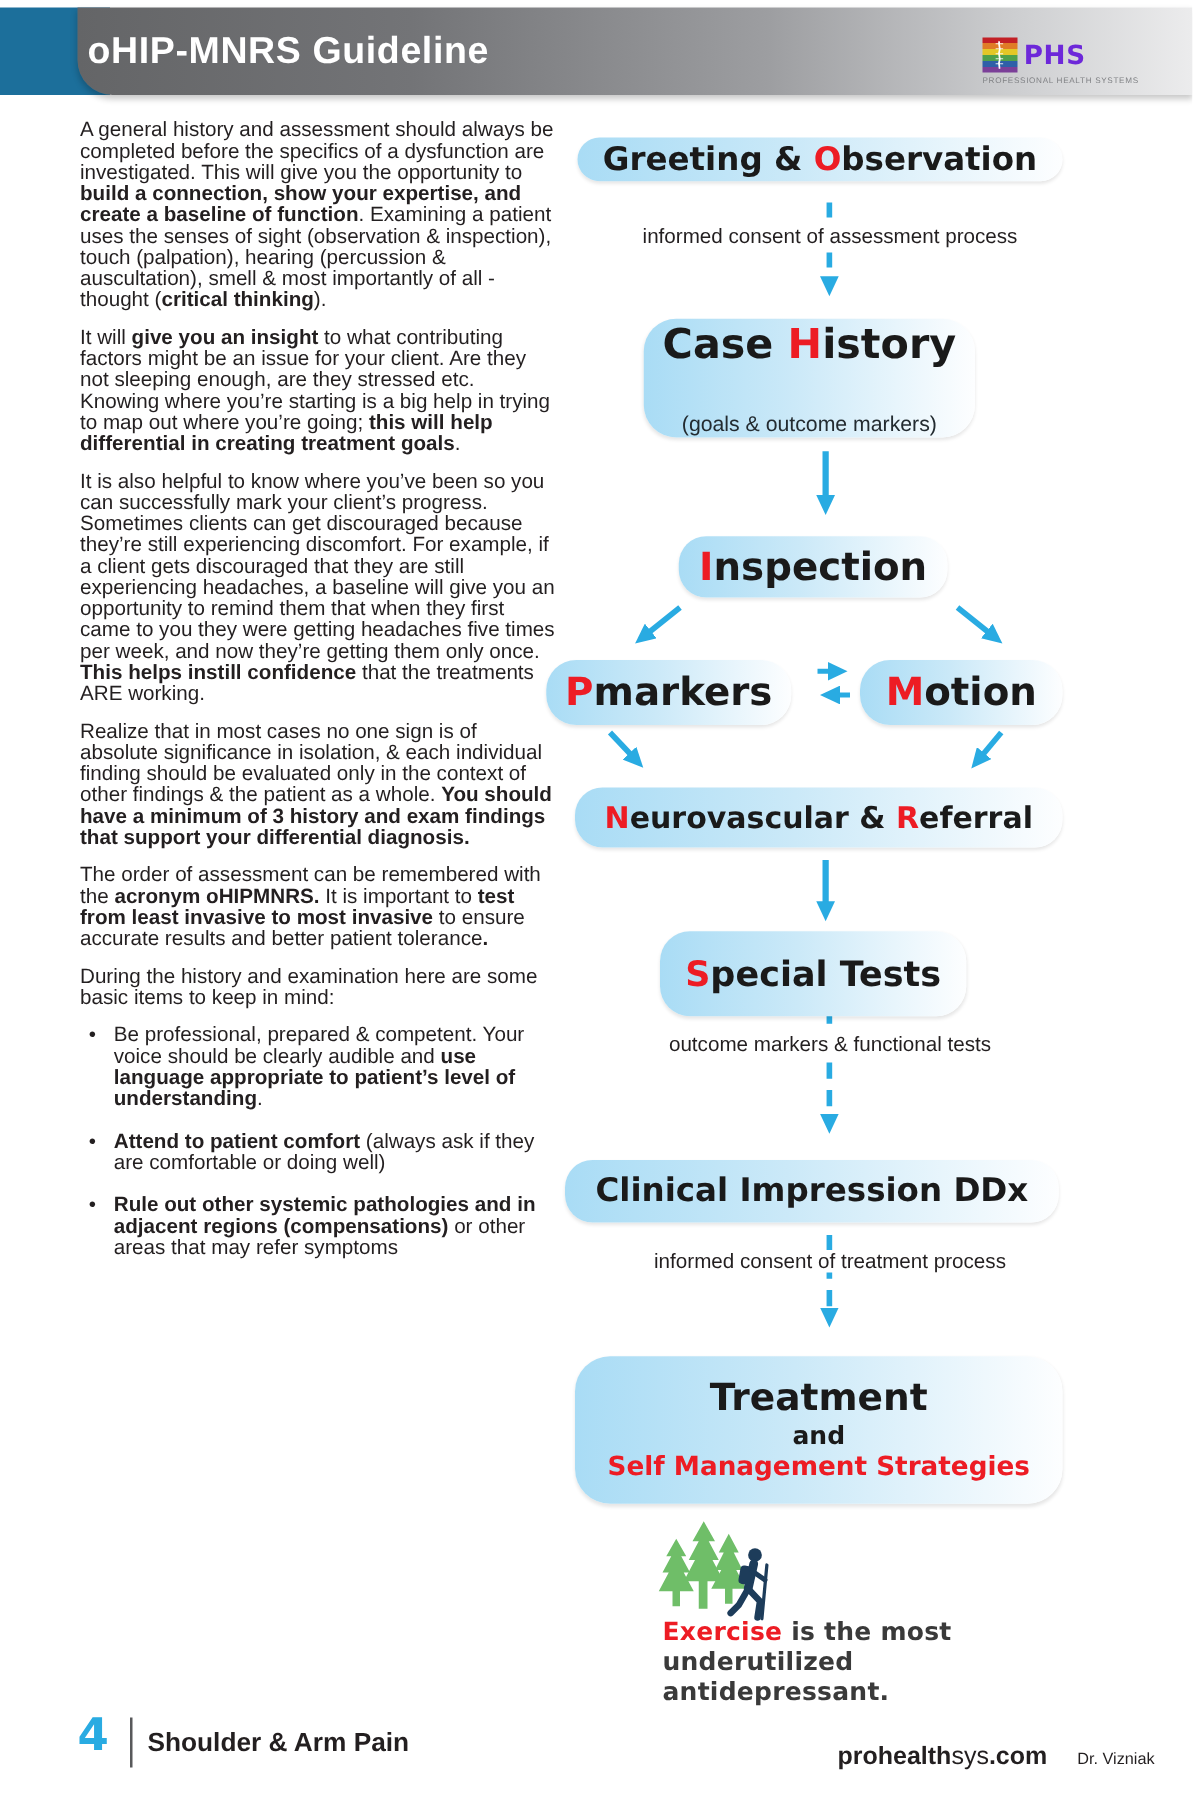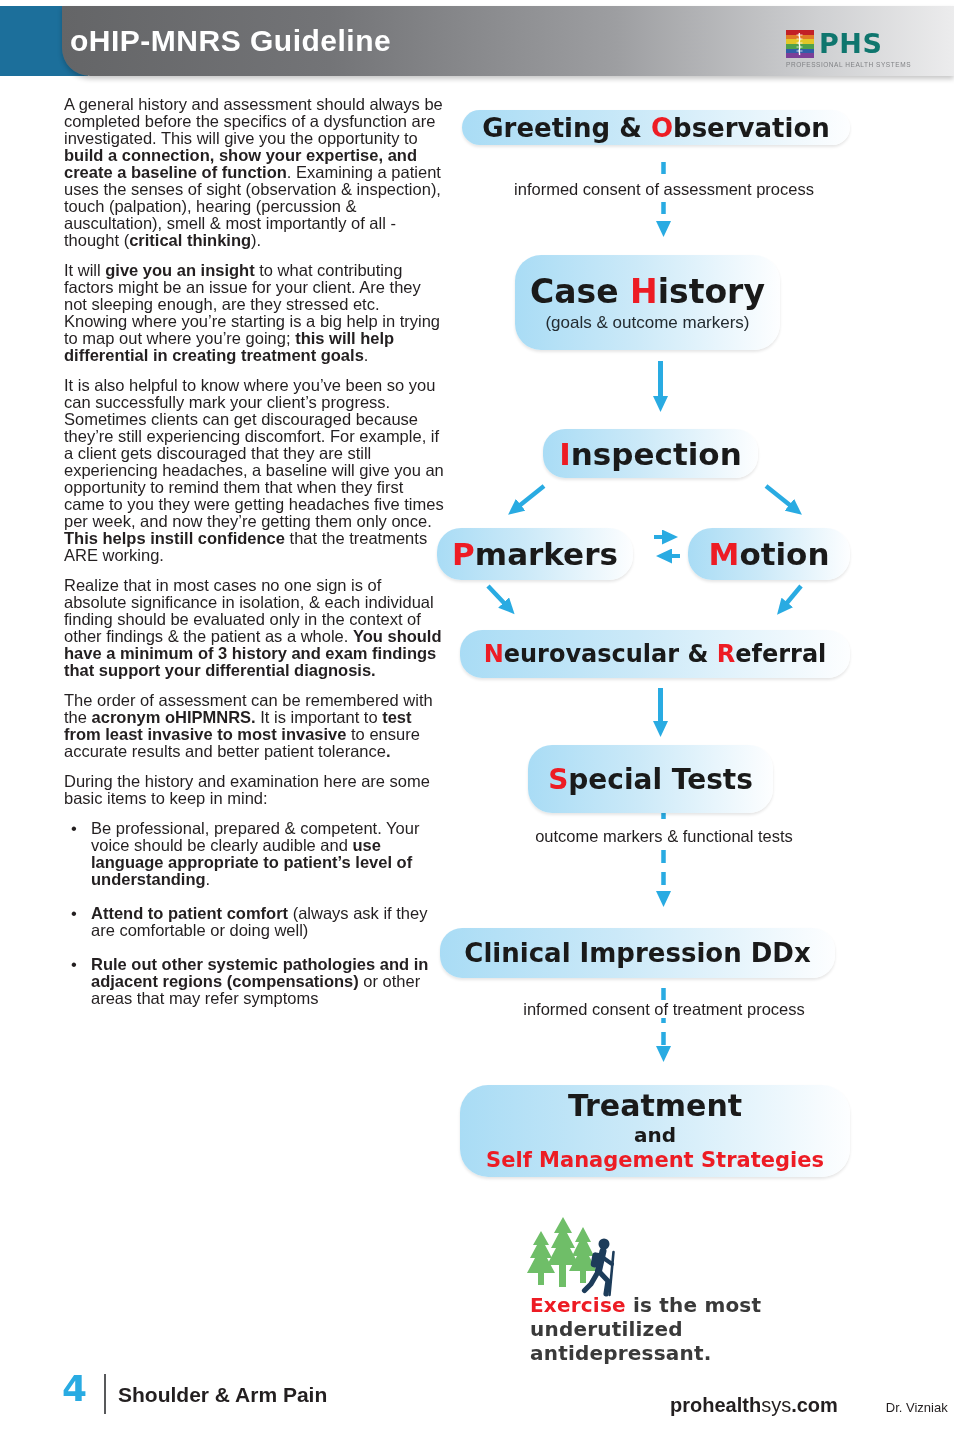--- a/index.html
+++ b/index.html
@@ -33,49 +33,49 @@
     width:28px;height:28px;flex:0 0 28px;position:relative;
     background:linear-gradient(180deg,
       #C22026 0%,#C22026 16.6%,
       #E07B26 16.6%,#E07B26 33.3%,
       #E3C727 33.3%,#E3C727 50%,
       #4FA04B 50%,#4FA04B 66.6%,
       #2F5FA8 66.6%,#2F5FA8 83.3%,
       #7B3F98 83.3%,#7B3F98 100%);
   }
   .phs-square svg{position:absolute;left:0;top:0;}
-  .phs-text{font-family:"DejaVu Sans", sans-serif;font-weight:bold;font-size:27px;line-height:28px;color:#0f766e;margin-left:5px;letter-spacing:0.5px;}
+  .phs-text{font-family:"DejaVu Sans", sans-serif;font-weight:bold;font-size:21px;line-height:28px;color:#6d28d9;margin-left:5px;letter-spacing:0.5px;}
   .phs-sub{margin-top:3px;font-size:6.5px;letter-spacing:0.55px;color:#808285;white-space:nowrap;}
   
   .article{position:absolute;left:64px;top:96px;width:380px;font-size:16.5px;line-height:17px;}
   .article p{margin:0 0 13px 0;}
   .seg-b{font-weight:bold;}
   .seg-r{color:var(--red);}
   .bullets{margin-top:4px;}
   .bullet-item{position:relative;padding-left:27px;margin-bottom:17px;}
   .bullet-item::before{content:"\2022";position:absolute;left:7px;top:0;}
   
   .flow{position:absolute;left:430px;top:90px;width:524px;height:1290px;font-family:"DejaVu Sans", sans-serif;}
   .flow-arrows{position:absolute;left:0;top:0;}
   .fc-box{
     position:absolute;display:flex;flex-direction:column;align-items:center;justify-content:center;
     background:linear-gradient(90deg,#A9DCF5 0%,#CBE9F8 45%,#FDFEFF 100%);
     color:#1A1A1A;font-weight:bold;white-space:nowrap;
     box-shadow:0 2px 3px rgba(0,0,0,0.10);
   }
   .fc-greeting {left:32px; top:20px;  width:388px;height:35px; border-radius:22px;font-size:26px;}
-  .fc-case     {left:85px; top:165px; width:265px;height:95px; border-radius:26px;font-size:33px;}
+  .fc-case     {left:85px; top:165px; width:265px;height:95px; border-radius:26px;font-size:33px;justify-content:space-between;}
   .fc-case .fc-sub{font-family:"Liberation Sans", sans-serif;font-weight:normal;font-size:17px;color:#232B30;margin-top:2px;}
   .fc-inspection{left:113px;top:339px; width:215px;height:49px; border-radius:22px;font-size:31px;}
   .fc-palpation{left:7px;  top:438px; width:196px;height:52px; border-radius:24px;font-size:31px;}
   .fc-motion   {left:258px;top:438px; width:162px;height:52px; border-radius:24px;font-size:31px;}
   .fc-neuro    {left:30px; top:540px; width:390px;height:48px; border-radius:22px;font-size:24px;}
   .fc-special  {left:98px; top:655px; width:245px;height:68px; border-radius:24px;font-size:28px;}
-  .fc-clinical {left:10px; top:838px; width:395px;height:50px; border-radius:22px;font-size:26px;}
-  .fc-treatment{left:30px; top:995px; width:390px;height:92px;border-radius:28px;}
+  .fc-clinical {left:22px; top:838px; width:395px;height:50px; border-radius:22px;font-size:26px;}
+  .fc-treatment{left:30px; top:995px; width:390px;height:118px;border-radius:28px;}
   .fc-treatment .t1{font-size:30px;line-height:34px;}
   .fc-treatment .t2{font-size:20px;line-height:24px;}
   .fc-treatment .t3{font-size:21px;line-height:26px;color:var(--red);}
   .flow-label{
     position:absolute;left:12px;width:444px;text-align:center;
     font-family:"Liberation Sans", sans-serif;font-size:16.5px;color:var(--ink);
   }
   .flow-label span{background:#ffffff;padding:0 3px;}
   .lab1{top:90px;}
   .lab2{top:737px;}
@@ -83,21 +83,21 @@
   .exercise-art{position:absolute;left:95px;top:1125px;}
   .exercise-caption{
     position:absolute;left:100px;top:1203px;width:300px;
     font-weight:600;font-size:20px;line-height:24px;color:#3A3A3A;letter-spacing:0.2px;
   }
   .exercise-caption .seg-r{font-weight:800;}
   
   .footer-page{position:absolute;left:62px;top:1368px;font-family:"DejaVu Sans", sans-serif;font-size:36px;font-weight:800;color:var(--cyan);}
   .footer-divider{position:absolute;left:104px;top:1374px;width:2px;height:40px;background:#58595B;}
   .footer-section{position:absolute;left:118px;top:1383px;font-size:21px;font-weight:bold;color:var(--ink);}
-  .footer-right{position:absolute;left:670px;top:1394px;display:flex;align-items:baseline;gap:24px;}
+  .footer-right{position:absolute;left:670px;top:1394px;display:flex;align-items:baseline;}
   .site{font-size:20px;color:var(--ink);}
   .site .b{font-weight:bold;}
   .site .l{font-weight:normal;}
   .footer-author{font-size:13px;color:var(--ink);margin-left:24px;}
 </style>
 </head>
 <body>
 
 <div class="page">
 

